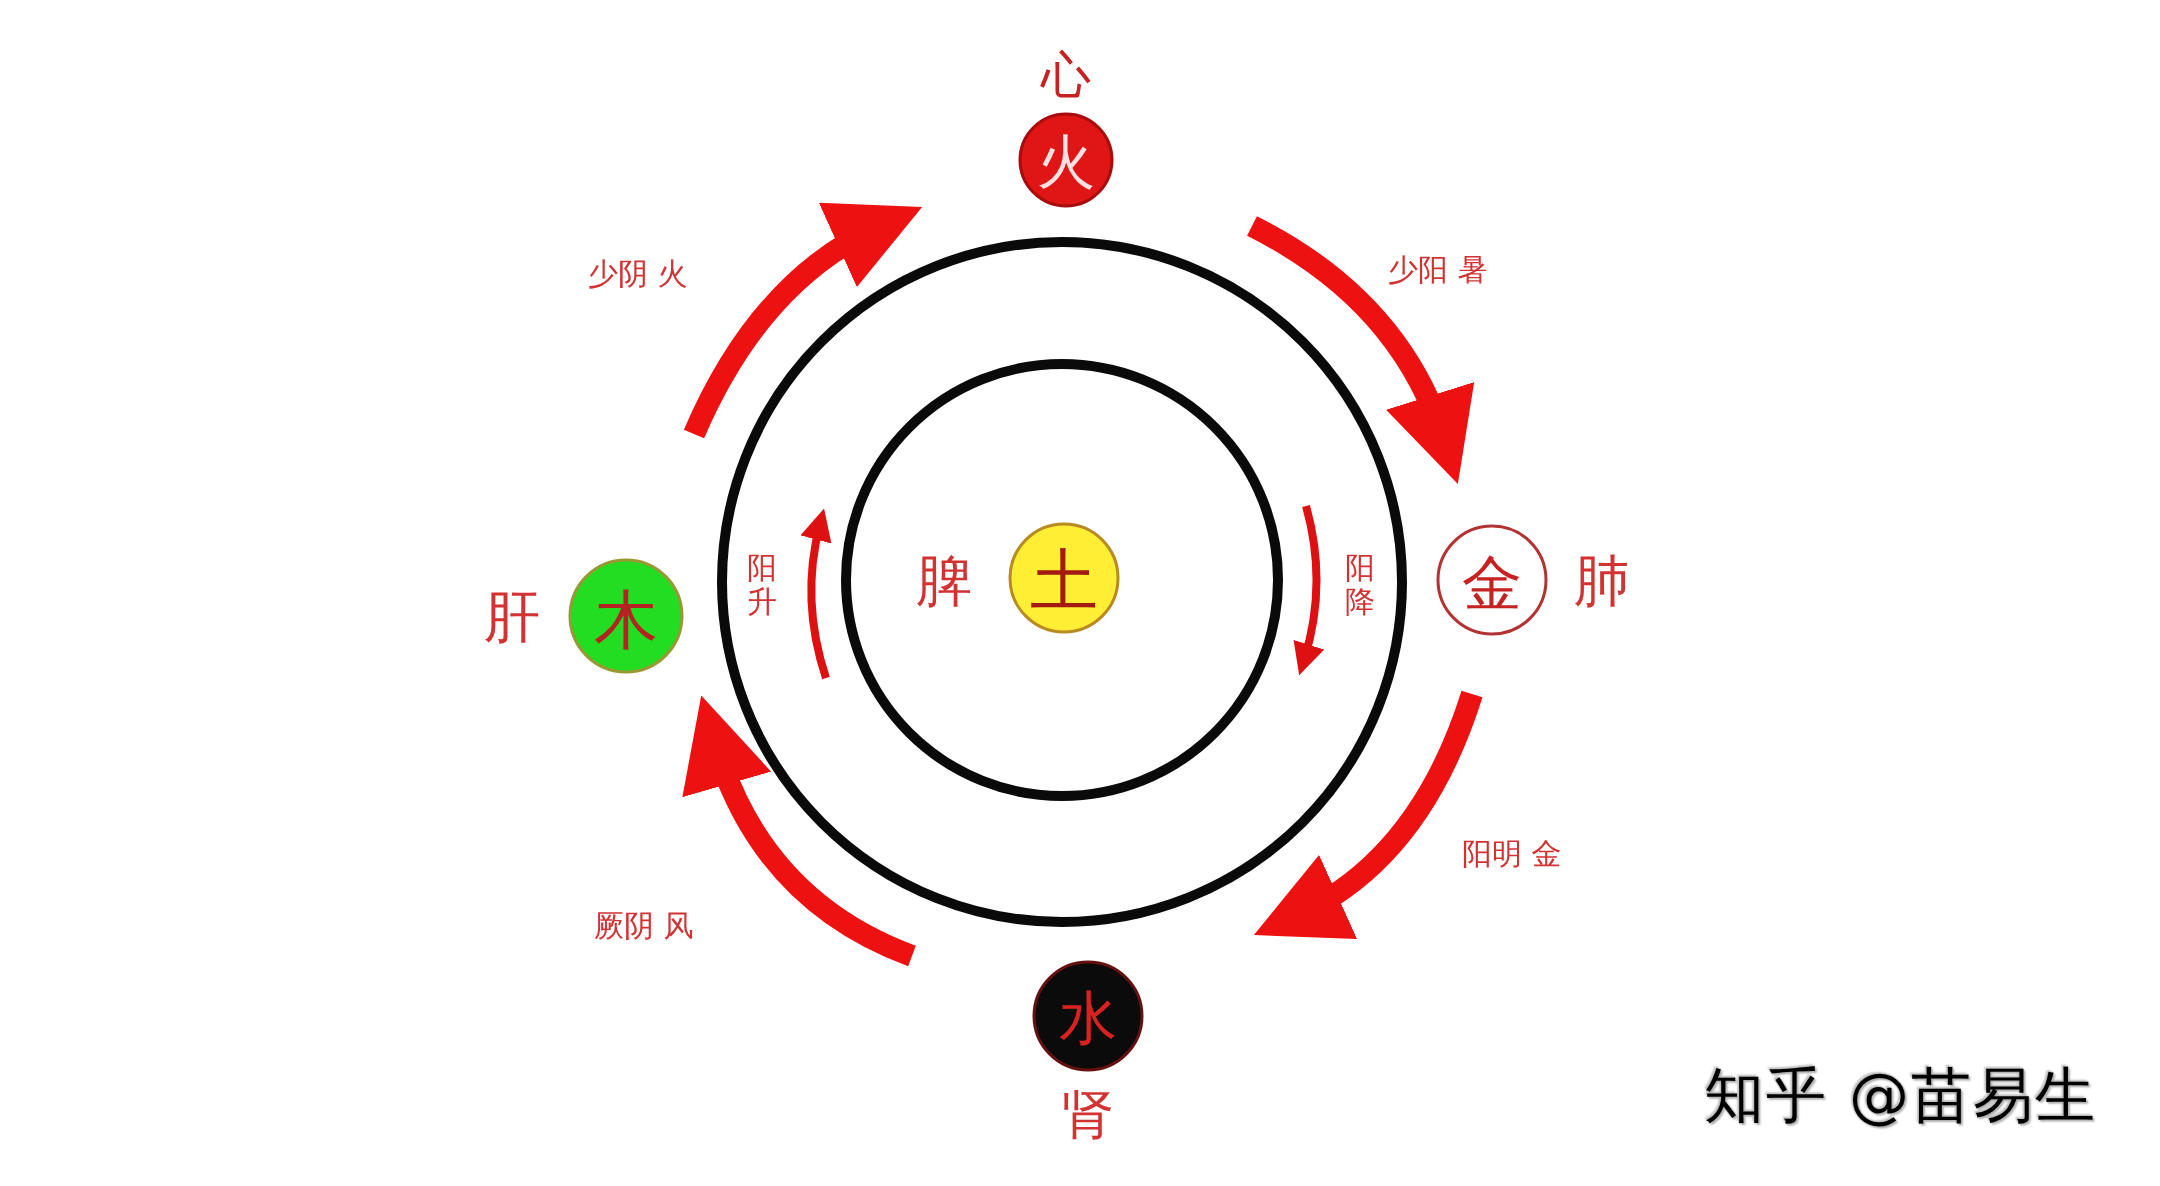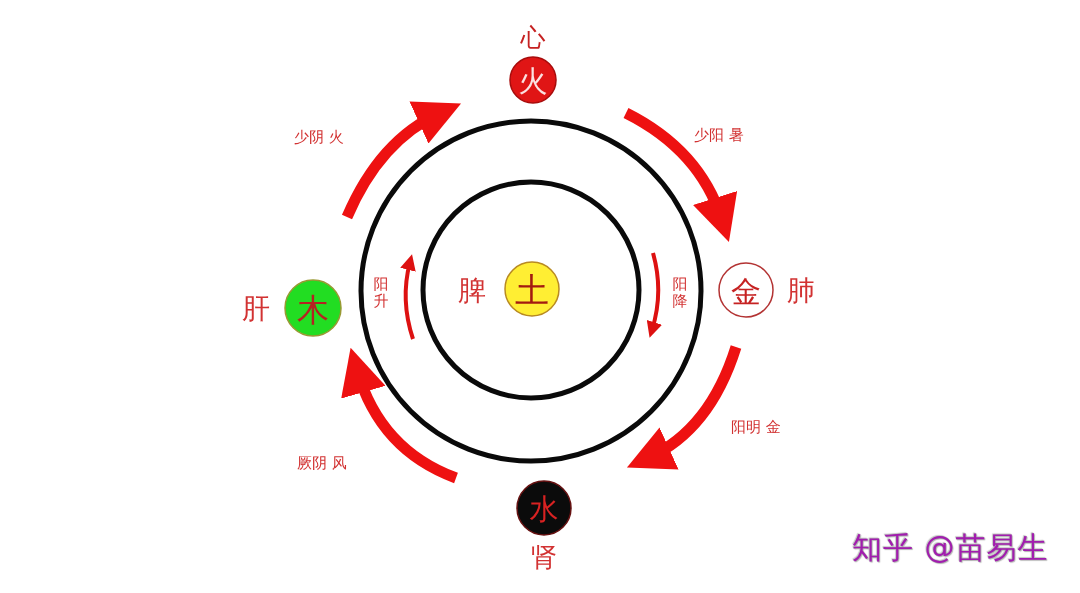--- a/index.html
+++ b/index.html
@@ -2,21 +2,21 @@
 <html><head>
 <meta charset="utf-8">
 <style>
   html, body { margin:0; padding:0; background:#ffffff; }
   body { width:1080px; height:593px; position:relative; overflow:hidden;
          font-family: "DejaVu Sans", sans-serif; }
   #diagram { position:absolute; left:0; top:0; }
   .txt { font-family: "DejaVu Serif", serif; }
   .lbl { font-family: "DejaVu Sans", sans-serif; }
   #watermark { position:absolute; left:852px; top:528px; font-size:30px;
-    color:#a21caf; font-family:"DejaVu Sans", sans-serif; letter-spacing:1px;
+    color:#000000; font-family:"DejaVu Sans", sans-serif; letter-spacing:1px;
     text-shadow: 0 0 1px #9a9a9a, 1px 1px 1px #b5b5b5, -1px -1px 1px #c8c8c8; }
 </style>
 </head>
 <body>
 
 <svg id="diagram" width="1080" height="593" viewBox="0 0 1080 593" xmlns="http://www.w3.org/2000/svg">
   <defs>
     <marker id="ah" viewBox="0 0 10 10" refX="5" refY="5" markerWidth="4.2" markerHeight="4.2" orient="auto">
       <path d="M0,0 L10,5 L0,10 z" fill="#ee1111"></path>
     </marker>

